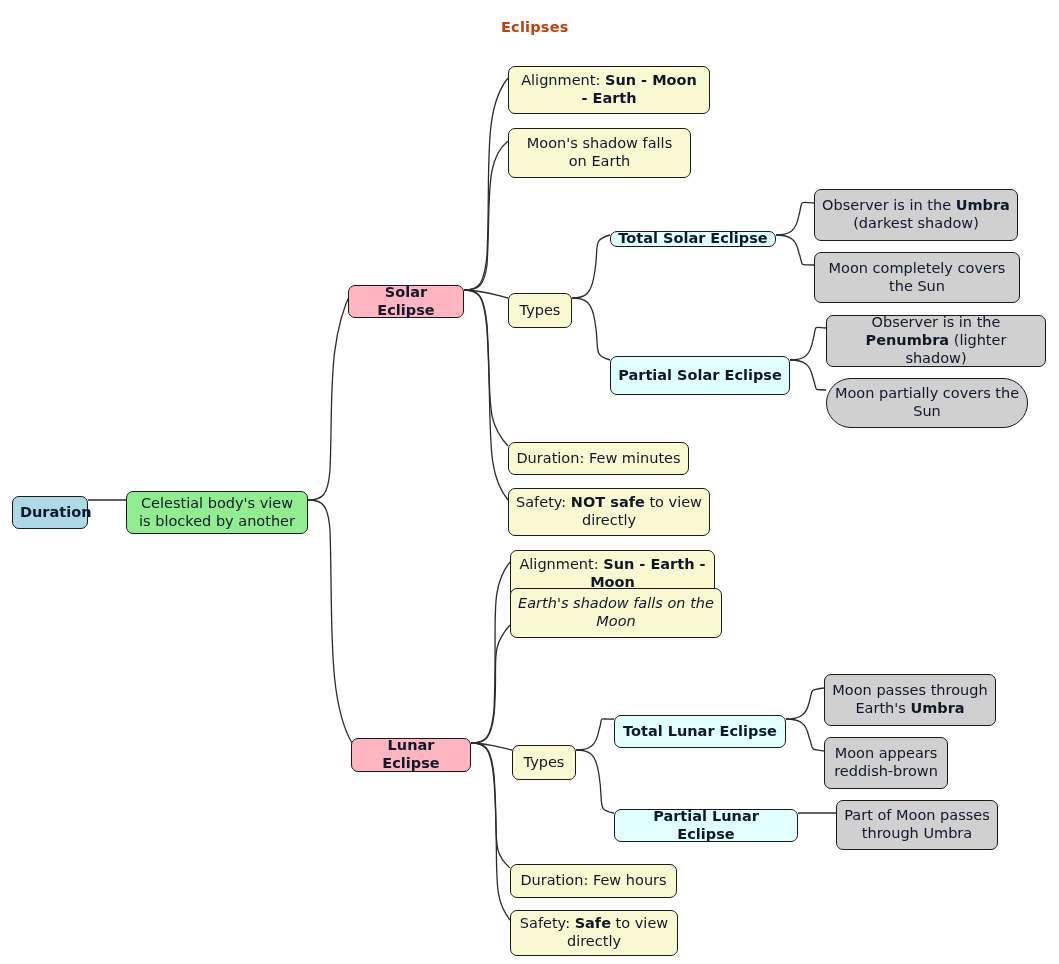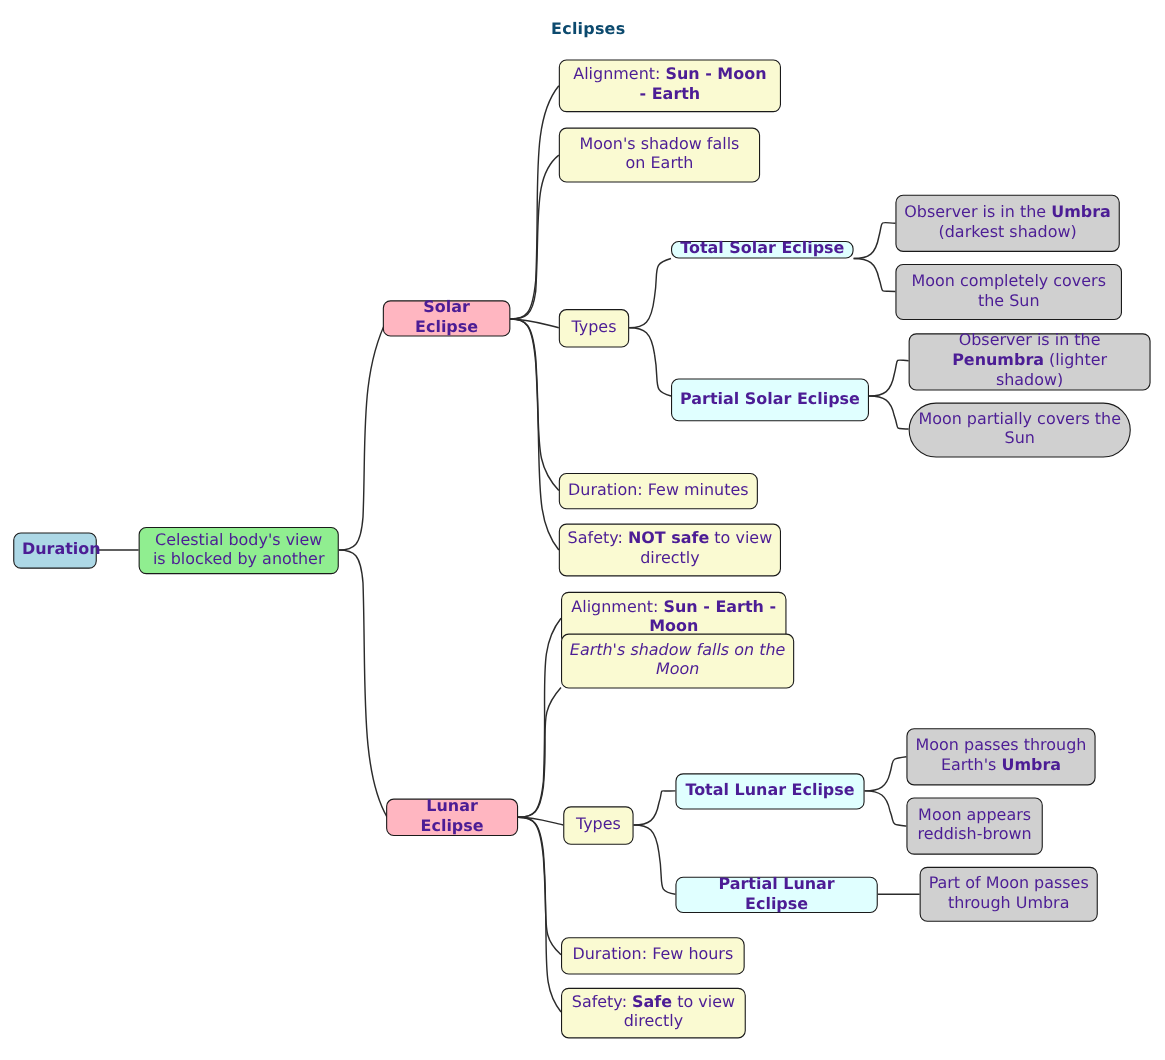--- a/index.html
+++ b/index.html
@@ -26,23 +26,24 @@
   .node {
     position: absolute;
     box-sizing: border-box;
     border: 1.6px solid #1a1a1a;
     border-radius: 7px;
     display: flex;
     align-items: center;
     justify-content: center;
     text-align: center;
     line-height: 1.22;
-    color: #4c1d95;
+    color: #0f172a;
     padding: 3px 7px;
     z-index: 2;
+    margin-top: 12px;
   }
   .n-root {
     background: #add8e6;
     font-weight: bold;
     font-size: 14.5px;
   }
   .n-center {
     background: #90ee90;
     font-size: 14.5px;
     font-weight: normal;
@@ -70,21 +71,21 @@
   .n-label {
     display: block;
     width: 100%;
   }
   #diagram-title {
     position: absolute;
     left: 501px;
     top: 19px;
     font-size: 14.5px;
     font-weight: bold;
-    color: #0c4a6e;
+    color: #c2410c;
     letter-spacing: 0.2px;
   }
   b { font-weight: bold; }
 </style>
 </head>
 <body>
 
 <div id="canvas">
 
   <div id="diagram-title">Eclipses</div>

